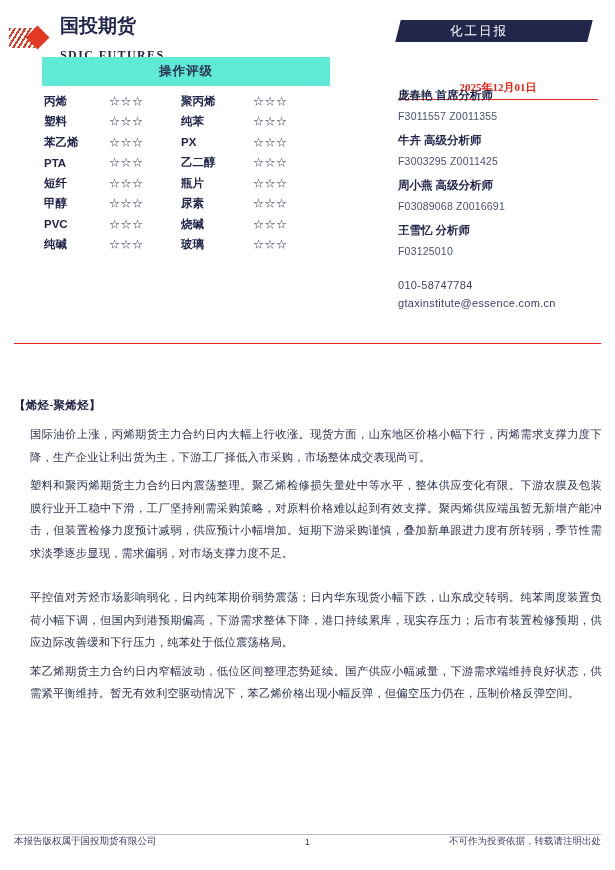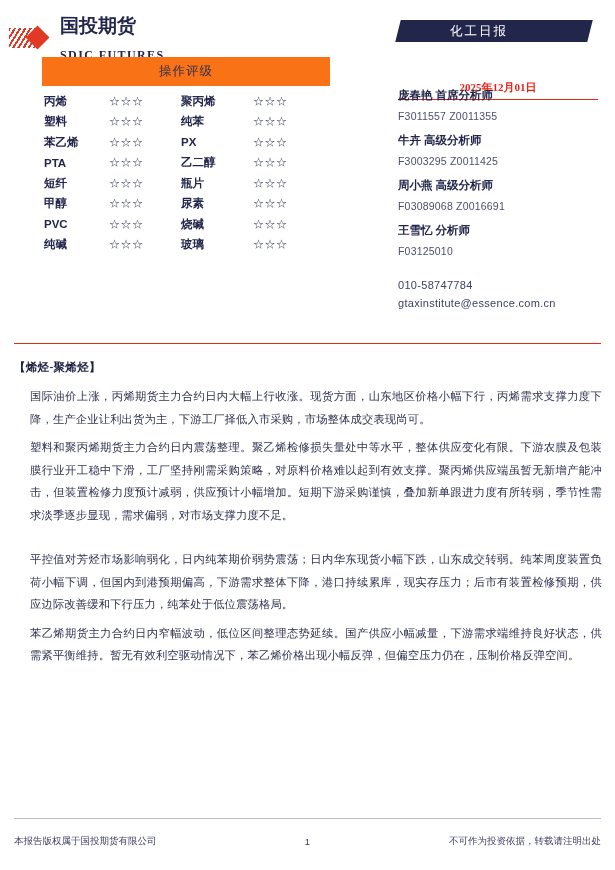--- a/index.html
+++ b/index.html
@@ -81,24 +81,24 @@
   }
 
   
   .rating-block {
     position: absolute;
     left: 42px;
     top: 57px;
     width: 288px;
   }
   .rating-title {
-    background: #f97316;
+    background: #5eead4;
     text-align: center;
     font-size: 12.5px;
-    font-weight: normal;
+    font-weight: bold;
     color: #2b2f52;
     padding: 6px 0 6px 0;
     letter-spacing: 1px;
   }
   .rating-rows {
     margin-top: 5px;
   }
   .rating-row {
     display: flex;
     align-items: center;
@@ -214,39 +214,40 @@
     top: 360px;
     width: 588px;
   }
   .section { margin-bottom: 8px; }
   .section-heading {
     font-size: 11.5px;
     font-weight: bold;
     color: #1d2040;
     margin-bottom: 10px;
     letter-spacing: 0.3px;
+    margin-top: 38px;
   }
   .para {
     font-size: 11.3px;
     line-height: 22.5px;
     color: #2e3250;
     text-align: justify;
     margin: 0 0 6px 16px;
     letter-spacing: 0.15px;
   }
   .section + .section { margin-top: 22px; }
 
   
   .footer {
     position: absolute;
     left: 14px;
     bottom: 13px;
     width: 587px;
     border-top: 1.2px solid #b9bccd;
-    padding-top: 16px;
+    padding-top: 0;
   }
   .footer-inner {
     display: flex;
     align-items: center;
     justify-content: space-between;
     font-size: 9.5px;
     color: #3b3f63;
     font-family: "Liberation Sans", sans-serif;
     padding-bottom: 4px;
     flex-direction: column;

